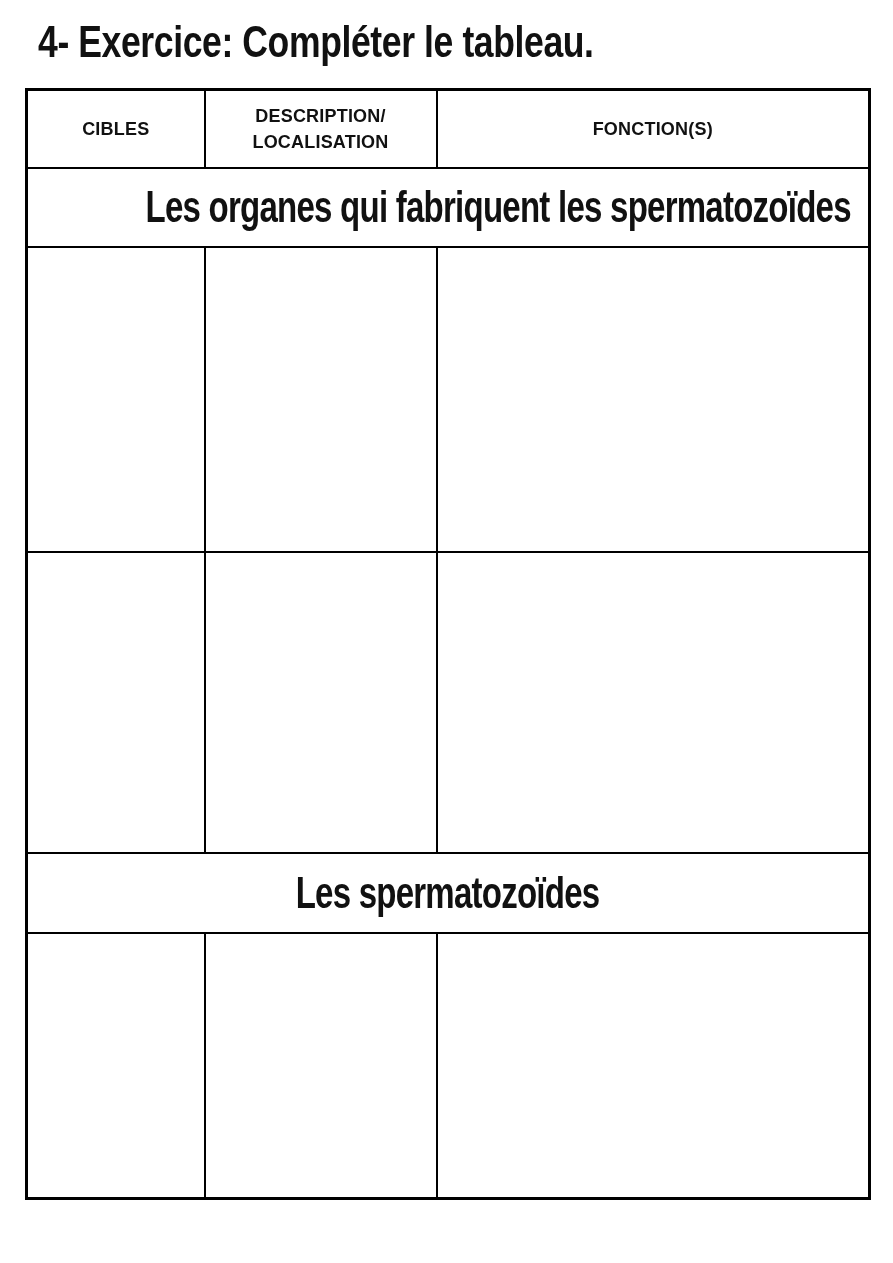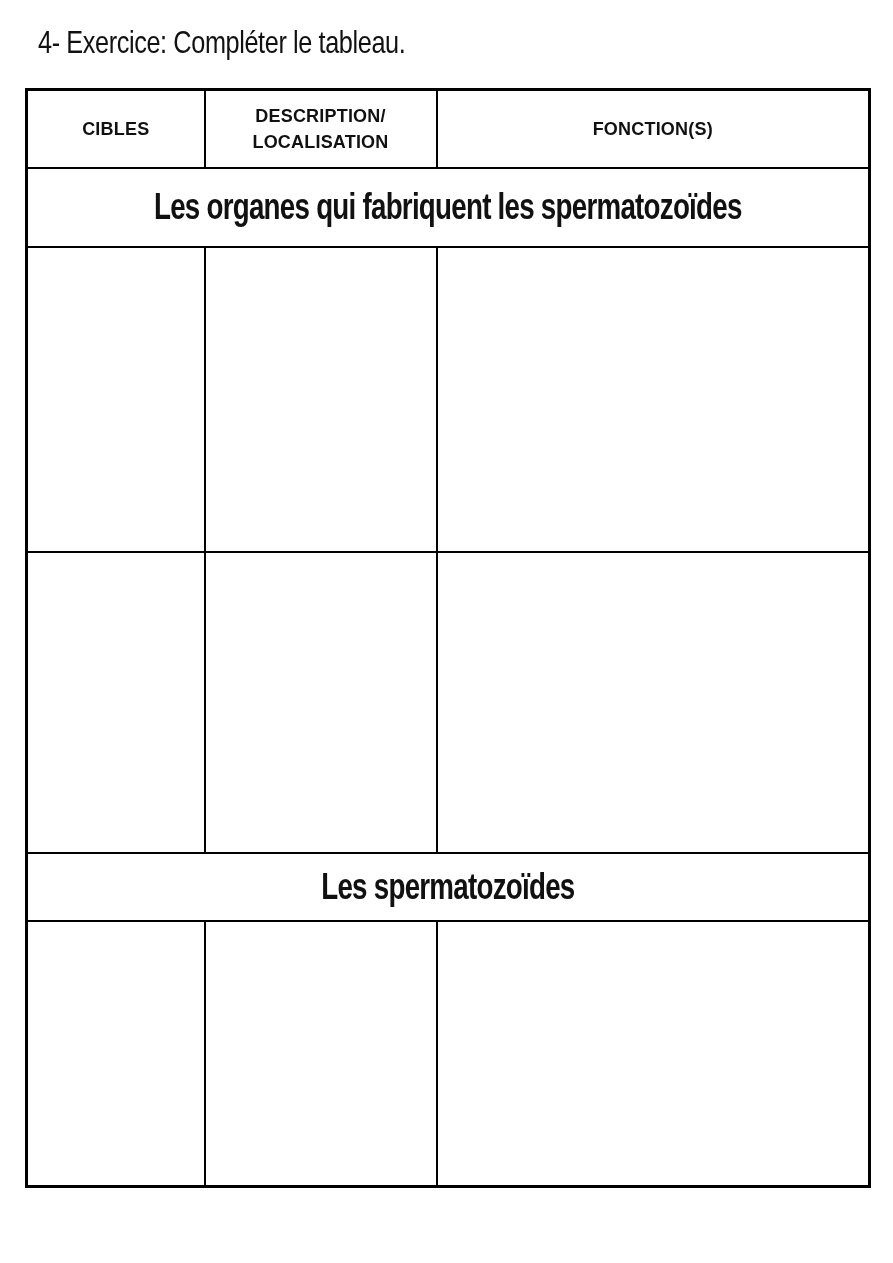--- a/index.html
+++ b/index.html
@@ -15,23 +15,23 @@
     overflow: hidden;
   }
   .page {
     position: relative;
     width: 893px;
     height: 1263px;
     background: #ffffff;
   }
   .title {
     margin: 18px 8px 0 38px;
-    font-size: 32px;
+    font-size: 45px;
     line-height: 48px;
-    font-weight: 400;
+    font-weight: 700;
     white-space: nowrap;
   }
   .title-text {
     display: inline-block;
     transform: scaleX(0.79);
     transform-origin: left center;
     letter-spacing: -0.5px;
   }
   table.tbl {
     border-collapse: collapse;
@@ -47,35 +47,35 @@
     background: #ffffff;
   }
   col.c1 { width: 178px; }
   col.c2 { width: 232px; }
   col.c3 { width: 433px; }
 
   tr.head-row { height: 78px; }
   tr.sec-row-1 { height: 79px; }
   tr.ans-row-1 { height: 305px; }
   tr.ans-row-2 { height: 301px; }
-  tr.sec-row-2 { height: 68px; padding-left: 36px; }
+  tr.sec-row-2 { height: 80px; padding-left: 36px; }
   tr.ans-row-3 { height: 266px; }
 
   th.colhead {
     font-size: 18px;
     font-weight: 700;
     text-align: center;
     line-height: 1.45;
     letter-spacing: 0.2px;
     white-space: pre-line;
   }
   td.sec-cell {
     text-align: center;
     font-weight: 700;
-    font-size: 37px;
+    font-size: 44px;
     white-space: nowrap;
     overflow: hidden;
   }
   .sec-label {
     display: inline-block;
     transform: scaleX(0.75);
     transform-origin: center center;
     letter-spacing: -1px;
   }
   td.ans-cell {

